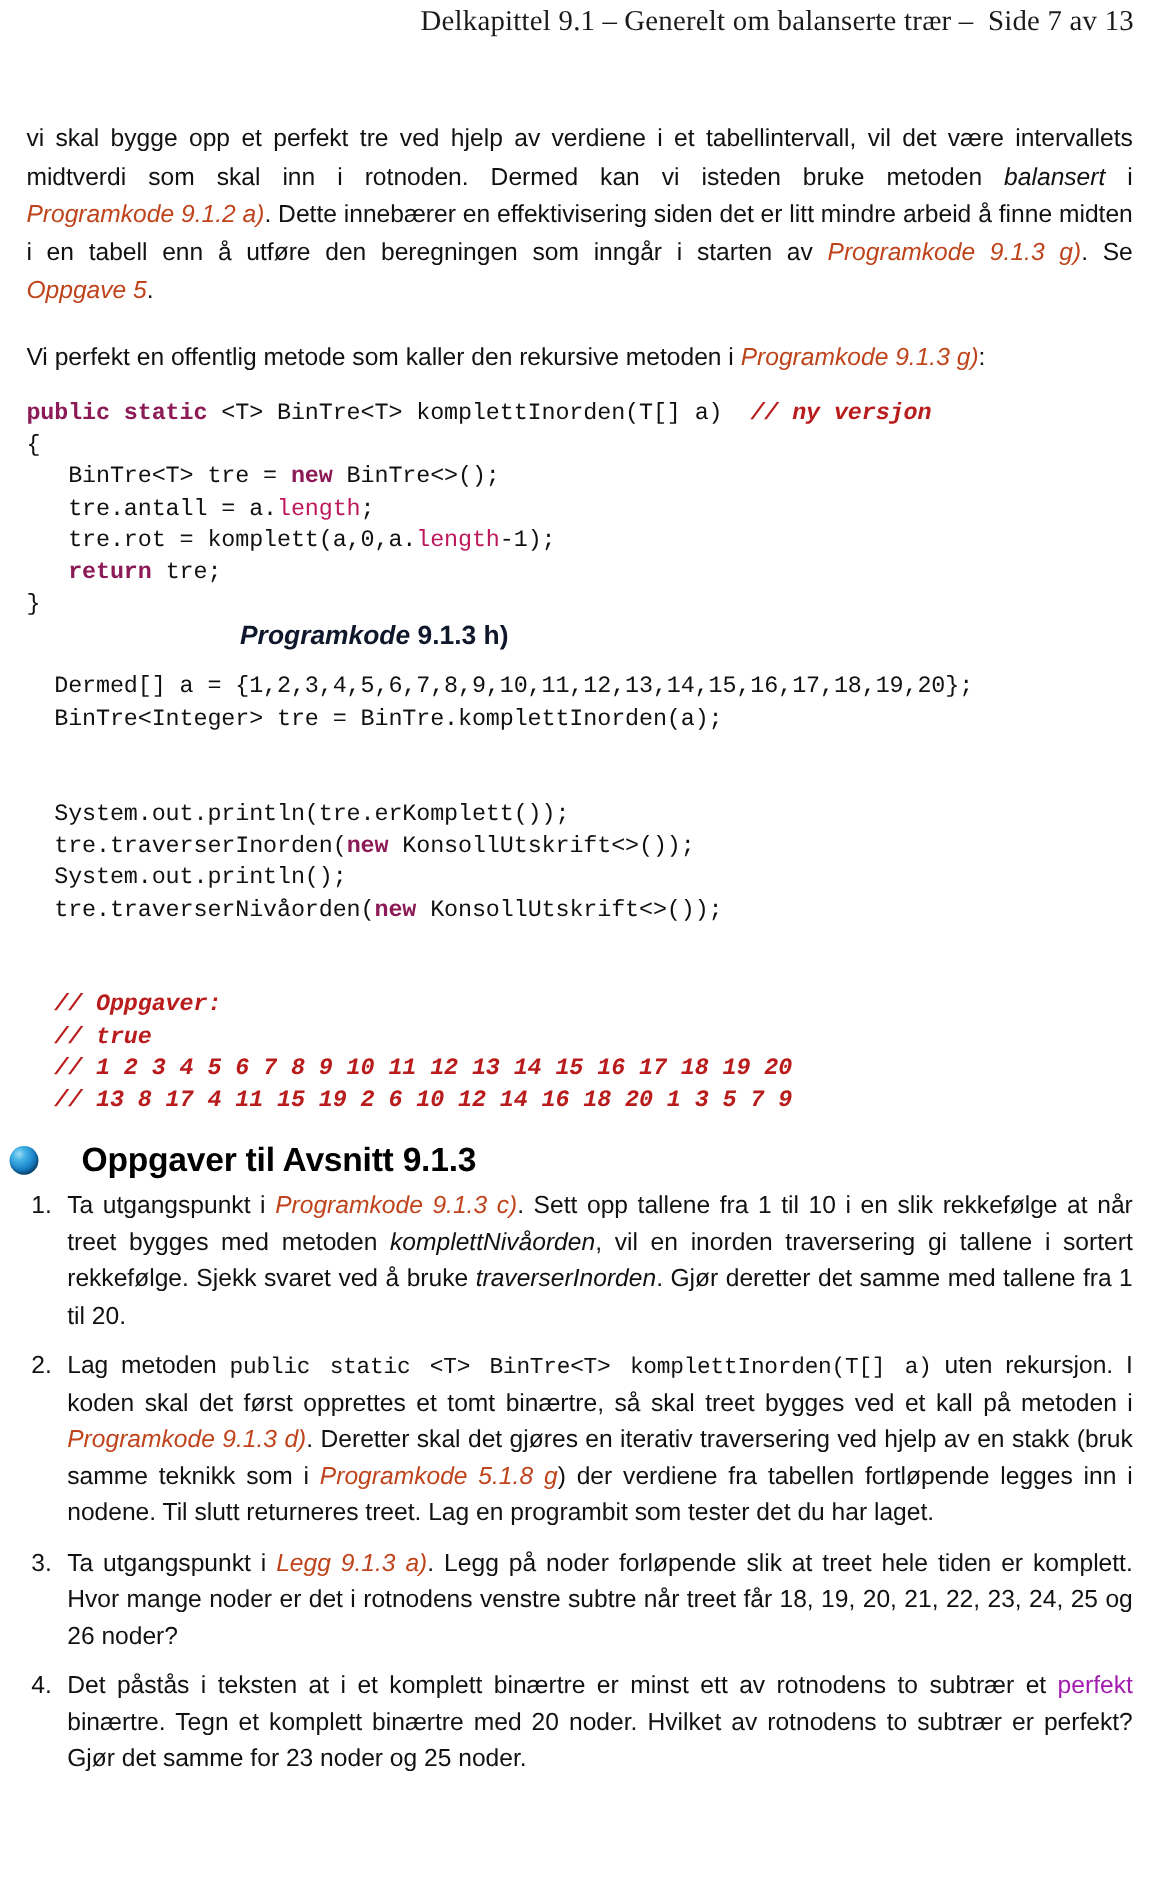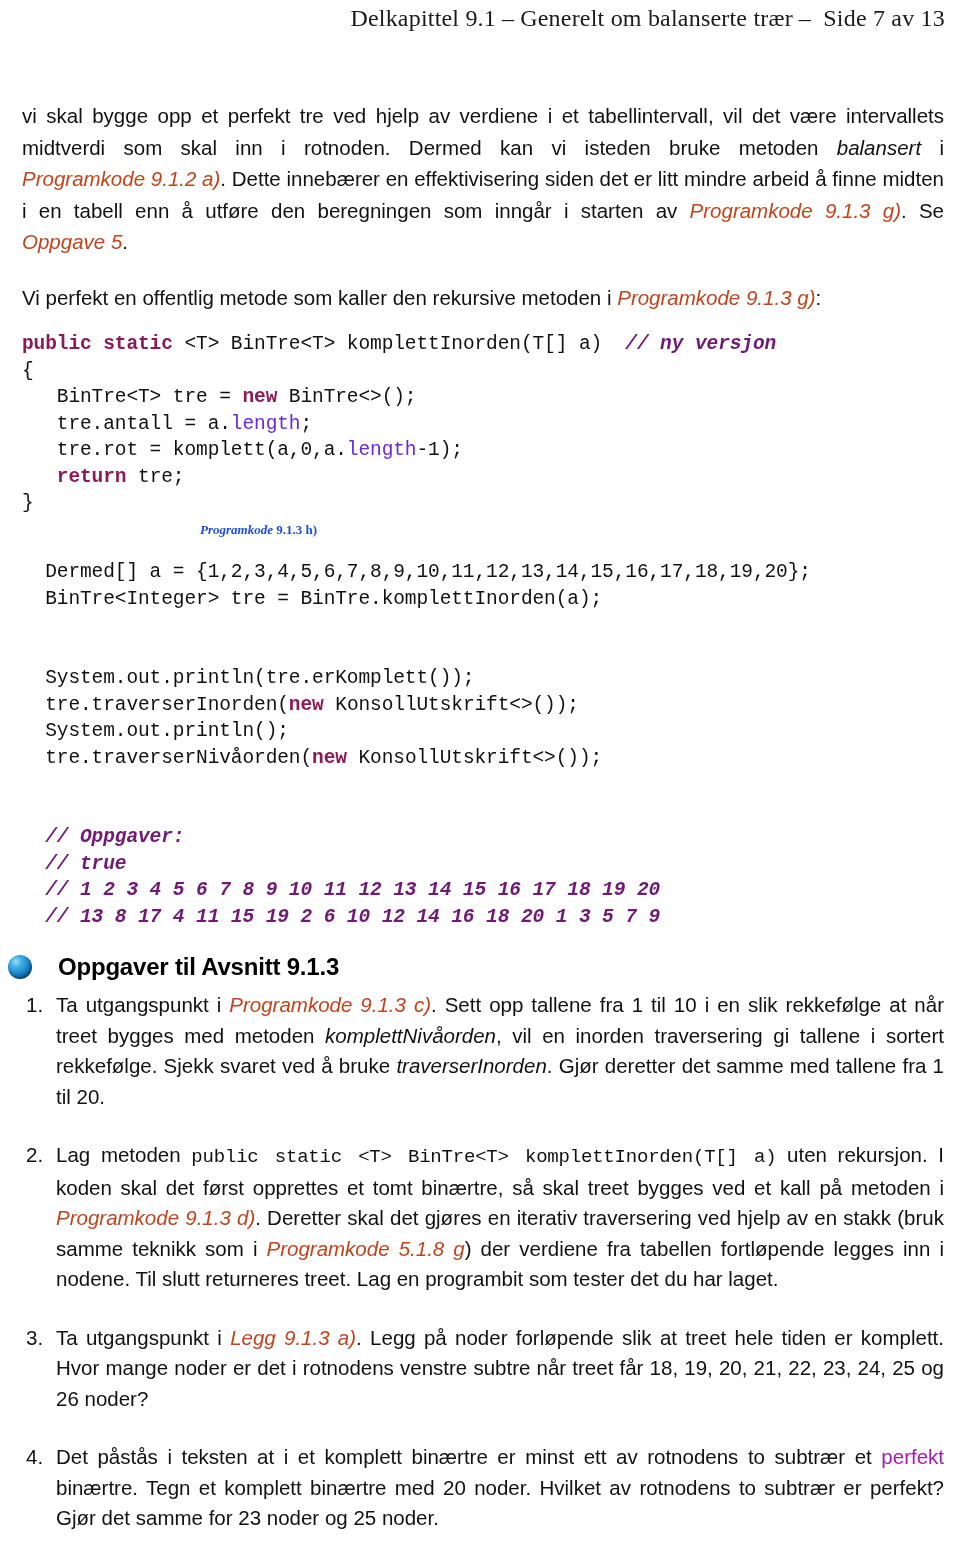--- a/index.html
+++ b/index.html
@@ -79,69 +79,69 @@
   pre.code {
     margin: 0;
     font-family: "Liberation Mono", monospace;
     font-size: 19.5px;
     line-height: 26.5px;
     color: #111111;
     white-space: pre;
     letter-spacing: -0.1px;
   }
   .kw   { color: #8c1a56; font-weight: bold; }
-  .fld  { color: #6d28d9; }
-  .cmt  { color: #701a75; font-style: italic; font-weight: bold; }
+  .fld  { color: #be185d; }
+  .cmt  { color: #b91c1c; font-style: italic; font-weight: bold; }
 
   .caption {
-    font-family: Liberation Serif, serif;
-    font-size: 13px;
+    font-family: Liberation Sans, sans-serif;
+    font-size: 22px;
     line-height: 26.5px;
     font-weight: bold;
     font-style: italic;
-    color: #1d4ed8;
+    color: #0f172a;
   }
   .caption .num { font-style: normal; }
 
   
   .oppgaver-head {
     display: flex;
     align-items: center;
     margin-top: 22px;
   }
   .ball {
     width: 24px;
     height: 24px;
     border-radius: 50%;
     flex: 0 0 auto;
     margin-left: -14px;
     background:
       radial-gradient(circle at 33% 28%, #9fdcf5 0%, #45b4e6 22%, #1b86ca 52%, #0a5d9c 78%, #073f6e 100%);
     box-shadow: inset -1px -2px 3px rgba(0,0,0,0.35);
   }
   .oppgaver-title {
-    margin-left: 26px;
-    font-size: 24px;
+    margin-left: 36px;
+    font-size: 28px;
     font-weight: bold;
     line-height: 30px;
     color: #000000;
     letter-spacing: -0.2px;
   }
 
   
   ol.exercises {
     margin: 8px 0 0 0;
     padding: 0;
     list-style: none;
     counter-reset: exno;
   }
   ol.exercises > li {
     position: relative;
     padding-left: 34px;
-    margin-top: 28px;
+    margin-top: 11px;
     font-size: 20.5px;
     line-height: 30.5px;
     text-align: justify;
     text-justify: inter-word;
     color: #111111;
   }
   ol.exercises > li:first-child { margin-top: 0; }
   ol.exercises > li::before {
     counter-increment: exno;
     content: counter(exno) ".";

